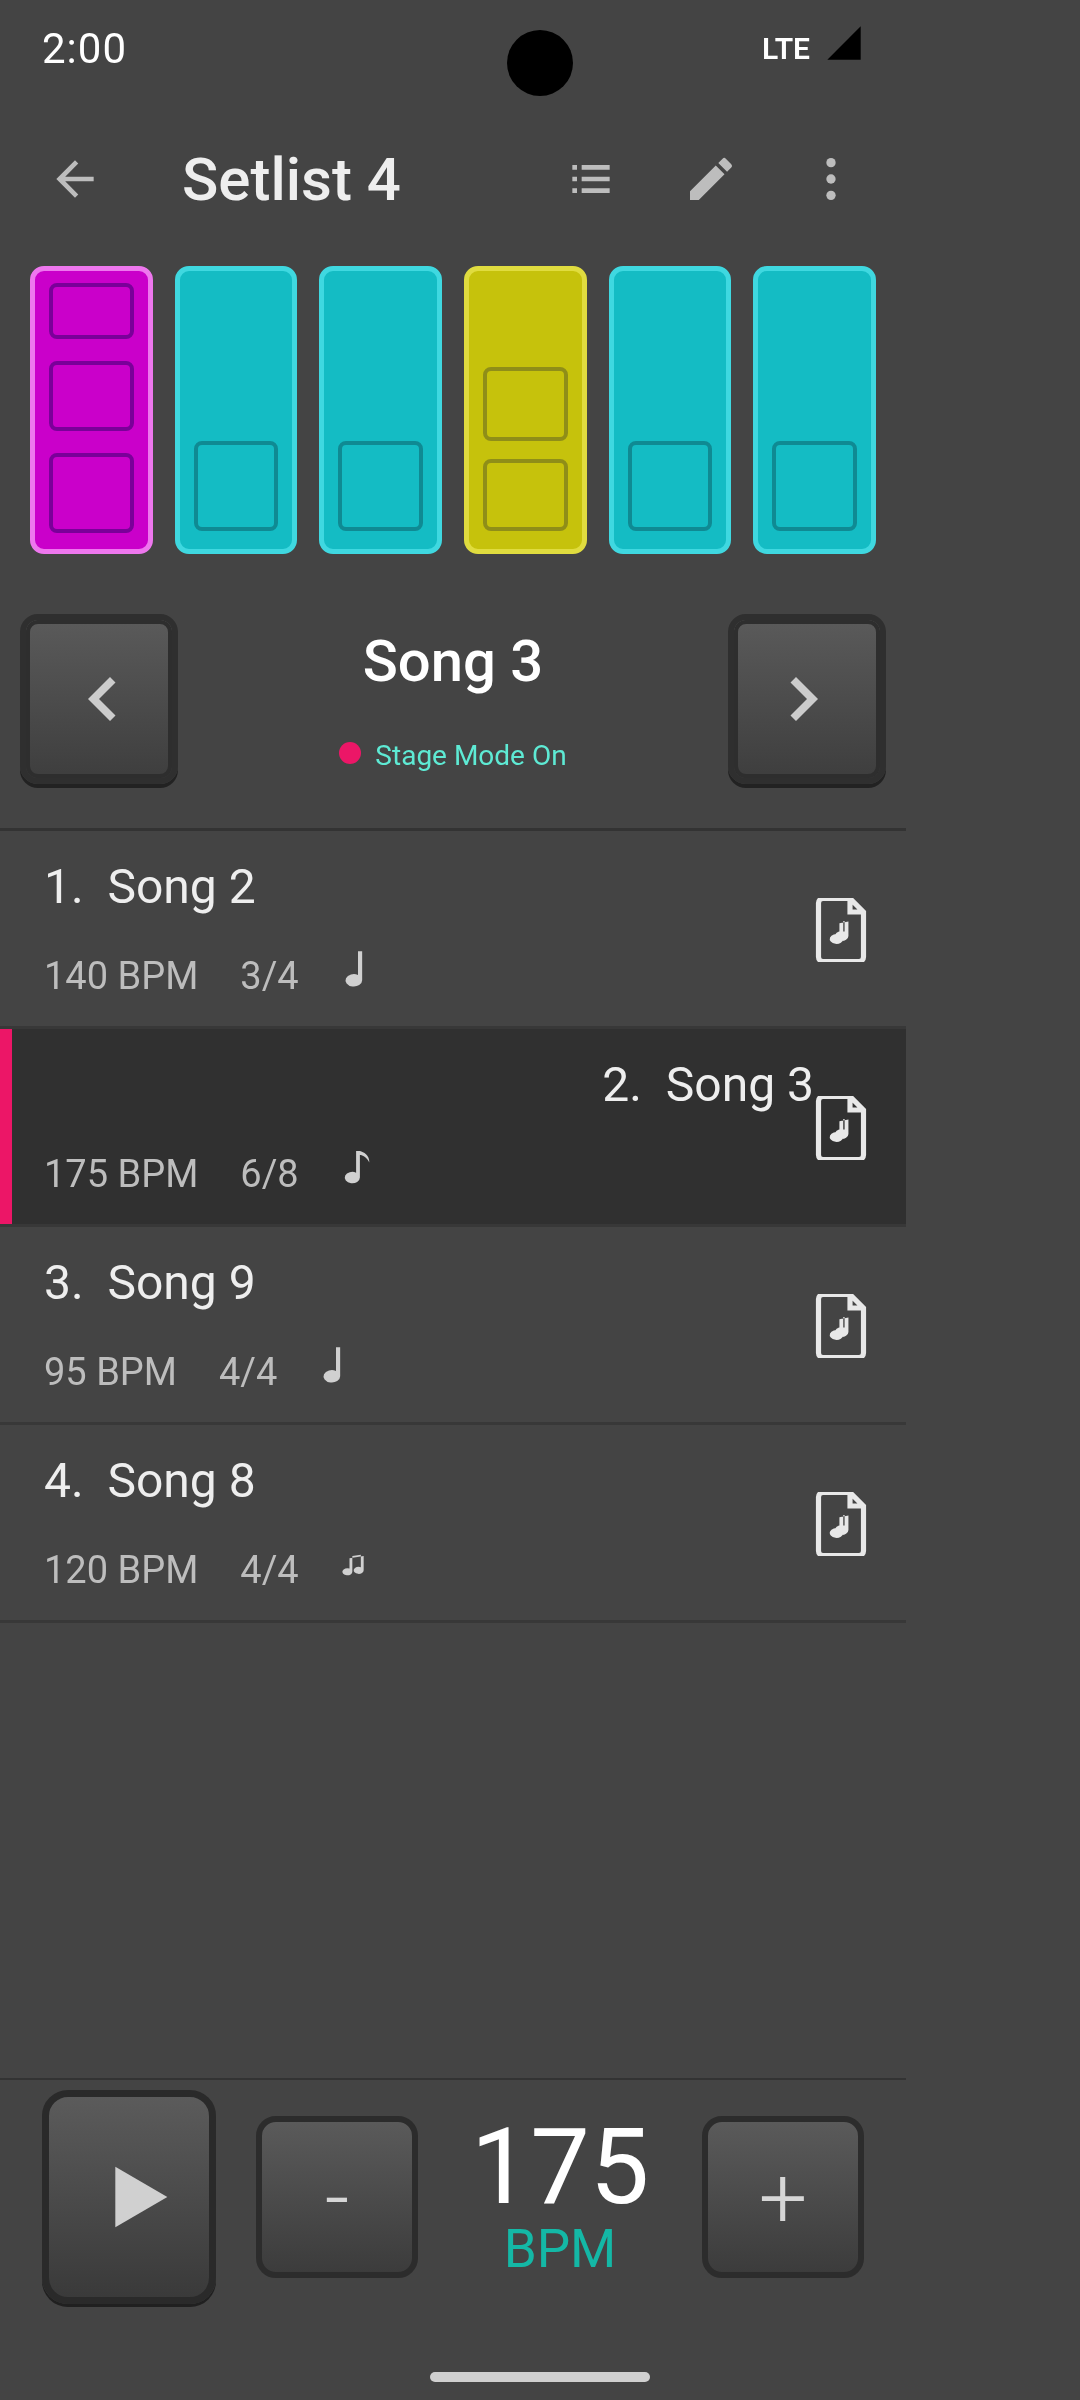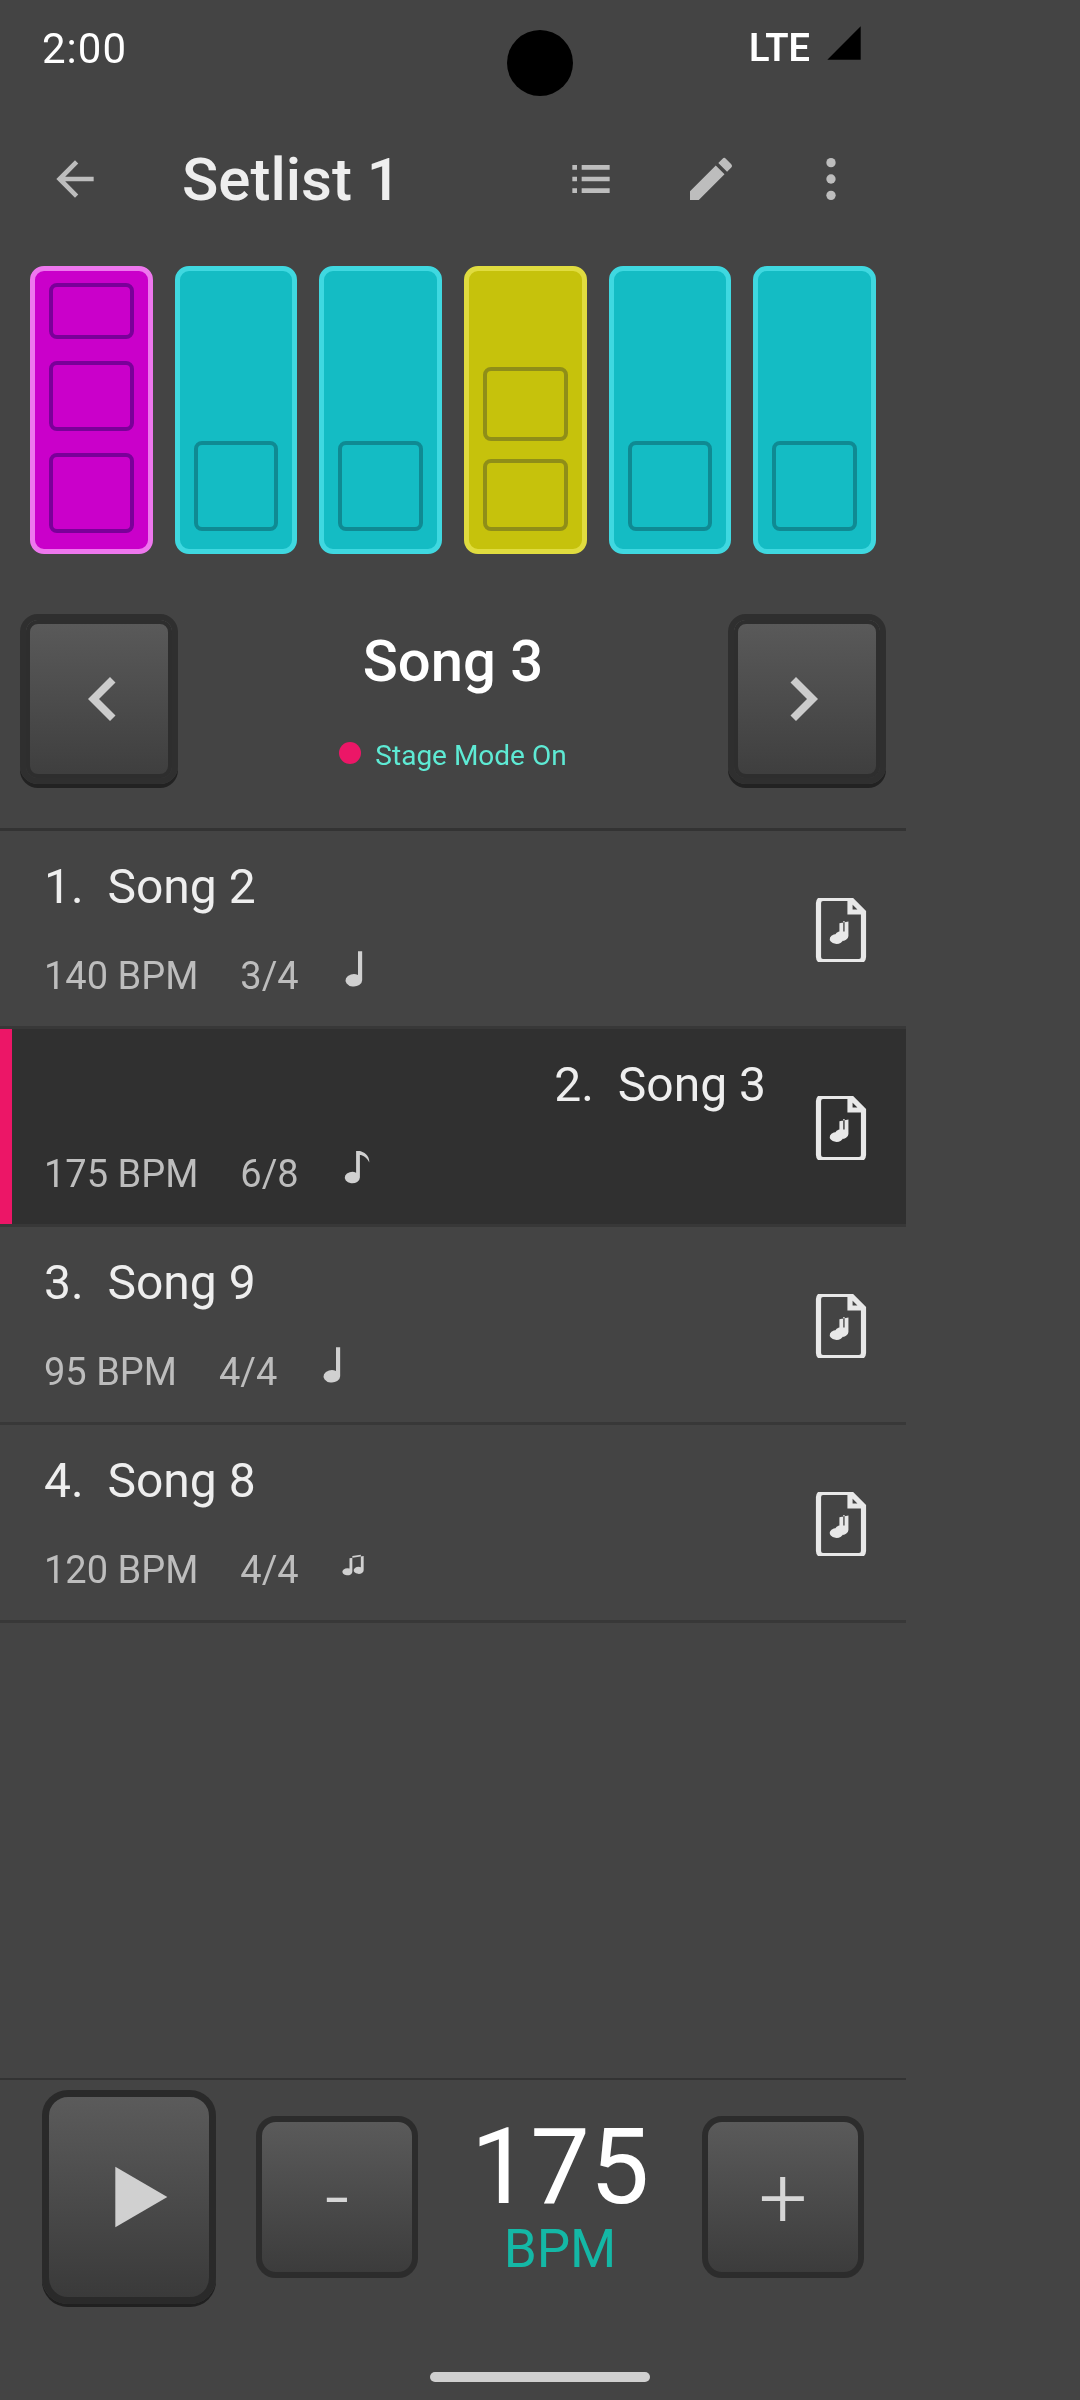--- a/index.html
+++ b/index.html
@@ -41,21 +41,21 @@
   .nav-btn.lg { width: 158px; height: 170px; border-radius: 18px; border: 6px solid #2f2f2f; }
   .nav-btn.small-right { margin-left: auto; }
   .nav-btn svg { width: 88px; height: 88px; fill: #cccccc; }
   .now-center { flex: 1; text-align: center; }
   .now-title { font-size: 58px; color: #ffffff; font-weight: 500; margin-bottom: 12px; }
   .stage { font-size: 28px; color: #5eead4; margin-top: 44px; }
   .stage-dot { display:inline-block; width: 22px; height: 22px; border-radius: 50%; background: #ec1667; margin-right: 14px; vertical-align: middle; transform: translateY(-4px); }
 
   
   .list { flex: 1; overflow: hidden; border-top: 3px solid #333; }
-  .song { height: 198px; padding: 28px 38px 22px 44px; border-bottom: 3px solid #383838; display: flex; align-items: center; position: relative; gap: 48px; }
+  .song { height: 198px; padding: 28px 38px 22px 44px; border-bottom: 3px solid #383838; display: flex; align-items: center; position: relative; }
   .song.active { background: #303030; text-align: right; }
   .song.active::before { content:""; position:absolute; left:0; top:0; bottom:0; width:12px; background:#ec1667; }
   .song .text { flex: 1; }
   .song-title { font-size: 48px; color: #eeeeee; margin-bottom: 14px; }
   .song-meta { font-size: 38px; color: #bdbdbd; display: flex; align-items: center; gap: 42px; margin-top: 32px; }
   .note svg { width: 34px; height: 50px; fill: #d0d0d0; }
   .file-icon svg { width: 54px; height: 64px; fill: #e8e8e8; }
 
   
   .bottom { height: 260px; display: flex; align-items: center; padding: 0 42px 24px 42px; gap: 40px; border-top: 2px solid #333; }
@@ -77,36 +77,36 @@
   <div class="camera"></div>
 
   <div class="status-bar">
     <div class="status-left">2:00</div>
     <div class="status-right">
       <span>
         <svg viewBox="0 0 24 24">
             <path d="M12 20l9-11c-5-4-13-4-18 0l9 11z"></path>
           </svg>
       </span>
-      <span style="font-size:38px;font-weight:600;">LTE</span>
+      <span style="font-size:30px;font-weight:600;">LTE</span>
       <span>
         <svg viewBox="0 0 24 24" width="40" height="40">
             <path d="M2 22h20V2L2 22z"></path>
           </svg>
       </span>
     </div>
   </div>
 
   <div class="app-bar">
     <div class="icon-btn">
       <svg viewBox="0 0 24 24">
           <path d="M20 11H7.8l5.6-5.6L12 4l-8 8 8 8 1.4-1.4L7.8 13H20z"></path>
         </svg>
     </div>
-    <div class="title">Setlist 1</div>
+    <div class="title">Setlist 4</div>
     <div class="icon-btn">
       <svg viewBox="0 0 24 24">
           <path d="M4 6h2v2H4zM8 6h12v2H8zM4 11h2v2H4zM8 11h12v2H8zM4 16h2v2H4zM8 16h12v2H8z"></path>
         </svg>
     </div>
     <div class="icon-btn">
       <svg viewBox="0 0 24 24">
           <path d="M3 17.25V21h3.75L17.8 9.94l-3.75-3.75L3 17.25zM20.7 7.04a1 1 0 0 0 0-1.41l-2.34-2.34a1 1 0 0 0-1.41 0L15.13 5.1l3.75 3.75 1.82-1.81z"></path>
         </svg>
     </div>

